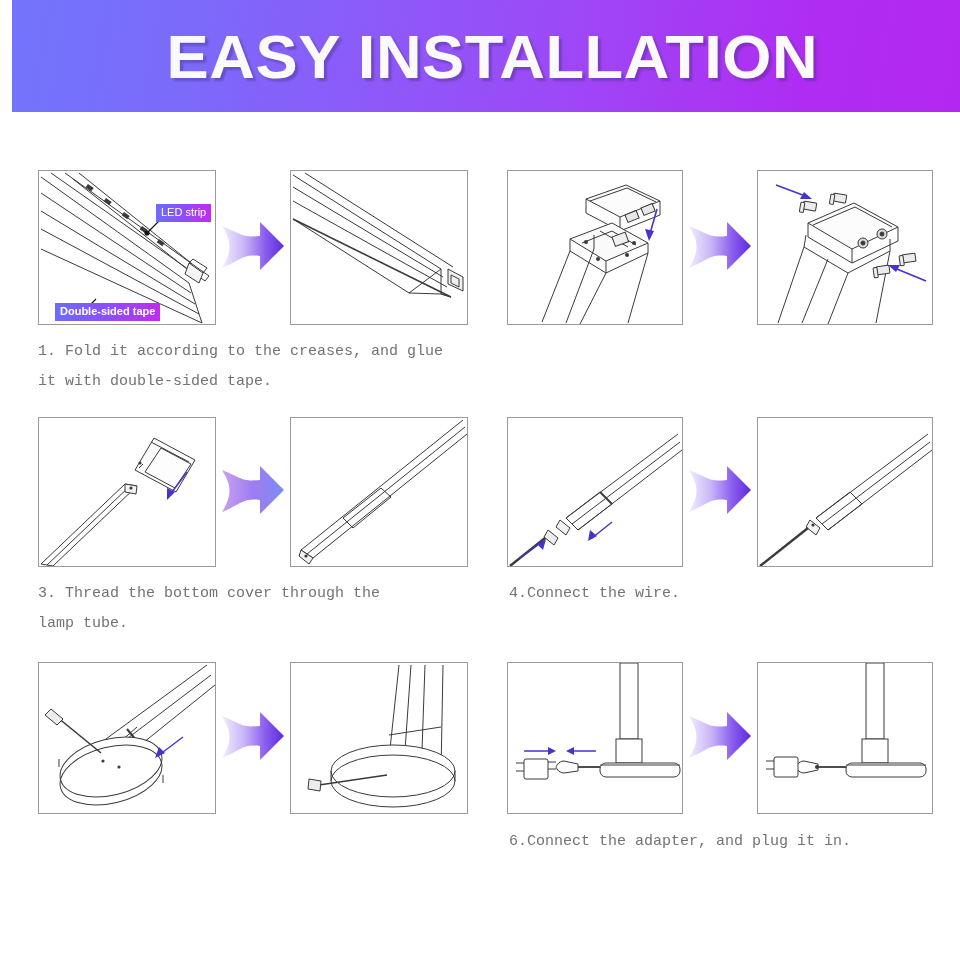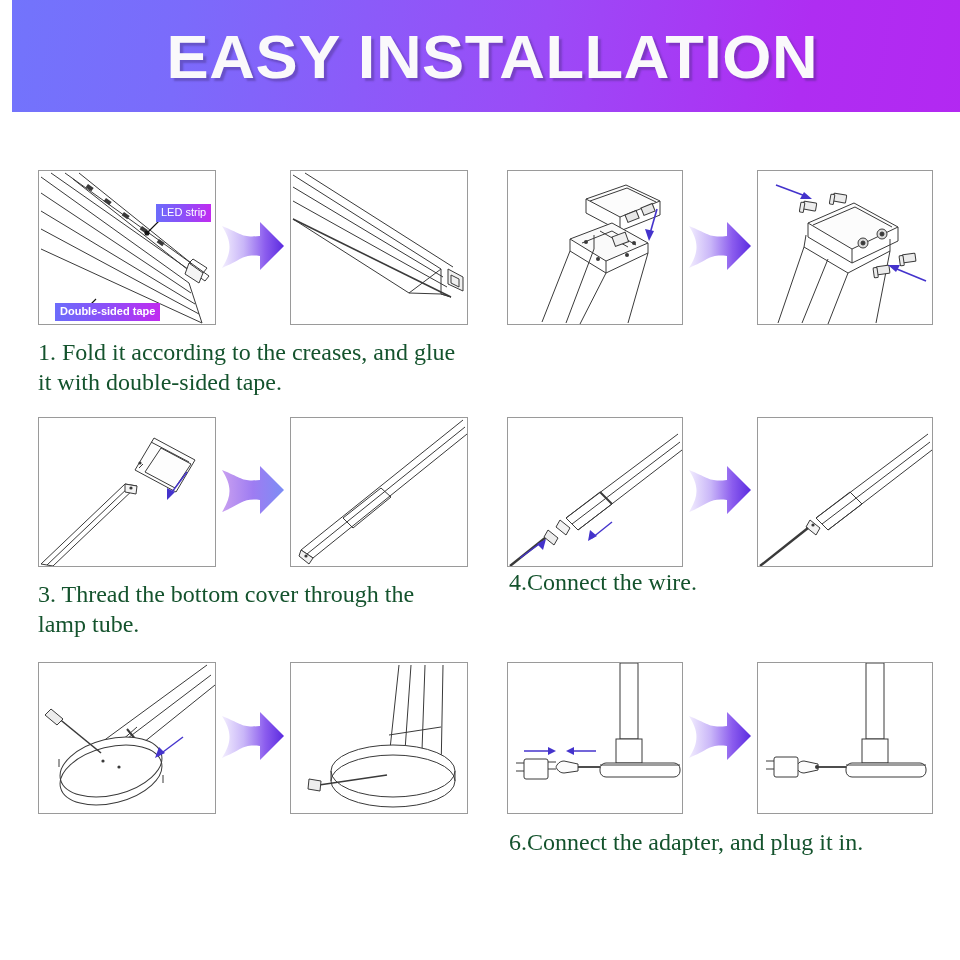--- a/index.html
+++ b/index.html
@@ -63,24 +63,24 @@
   .arrow-wrap {
     position: relative;
     width: 74px;
     display: flex;
     align-items: center;
     justify-content: center;
     align-self: center;
   }
 
   .caption {
-    font-family: Liberation Serif, serif;
-    font-size: 24px;
+    font-family: Liberation Mono, monospace;
+    font-size: 15px;
     line-height: 30px;
-    color: #14532d;
+    color: #737373;
     white-space: pre-line;
   }
 
   
   .chip {
     position: absolute;
     font-family: "Liberation Sans", sans-serif;
     font-size: 11px;
     color: #ffffff;
     padding: 2px 5px 3px 5px;
@@ -391,21 +391,21 @@
               <path d="M92 74 L104 86"></path>
               <path d="M52 102 L62 110 L58 117 L48 109 Z" fill="#f2f2f2"></path>
               <path d="M2 148 L50 110" stroke-width="2.4"></path>
             </g>
             <g fill="#3a3a3a">
               <circle cx="55" cy="107" r="1.6"></circle>
             </g>
           </svg>
         </div>
       </div>
-      <div class="caption" style="margin-left:2px; width:400px;">4.Connect the wire.</div>
+      <div class="caption" style="margin-top:12px; margin-left:2px; width:400px;">4.Connect the wire.</div>
     </div>
 
     <div class="step" style="left:38px; top:550px;">
       <div class="figs">
 
         <div class="panel" style="width:178px;height:152px;">
           <svg width="176" height="150" viewBox="0 0 176 150">
             <g stroke="#3a3a3a" fill="none" stroke-width="1">
 
               <path d="M56 84 L168 2"></path>

